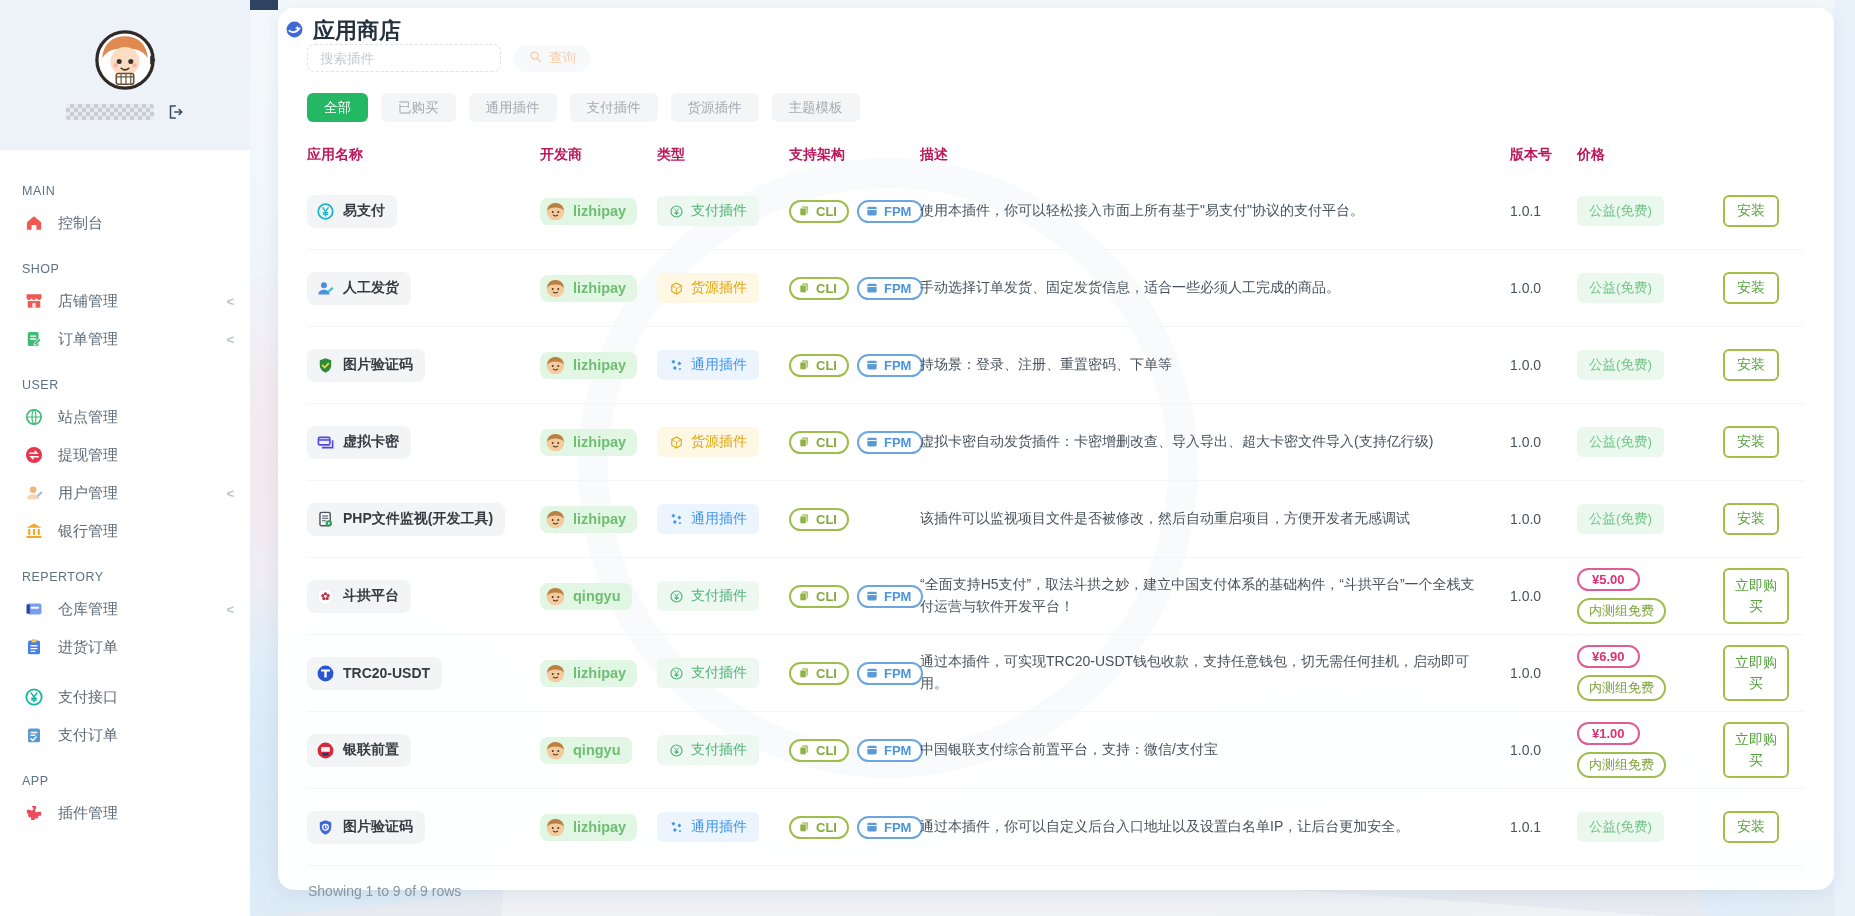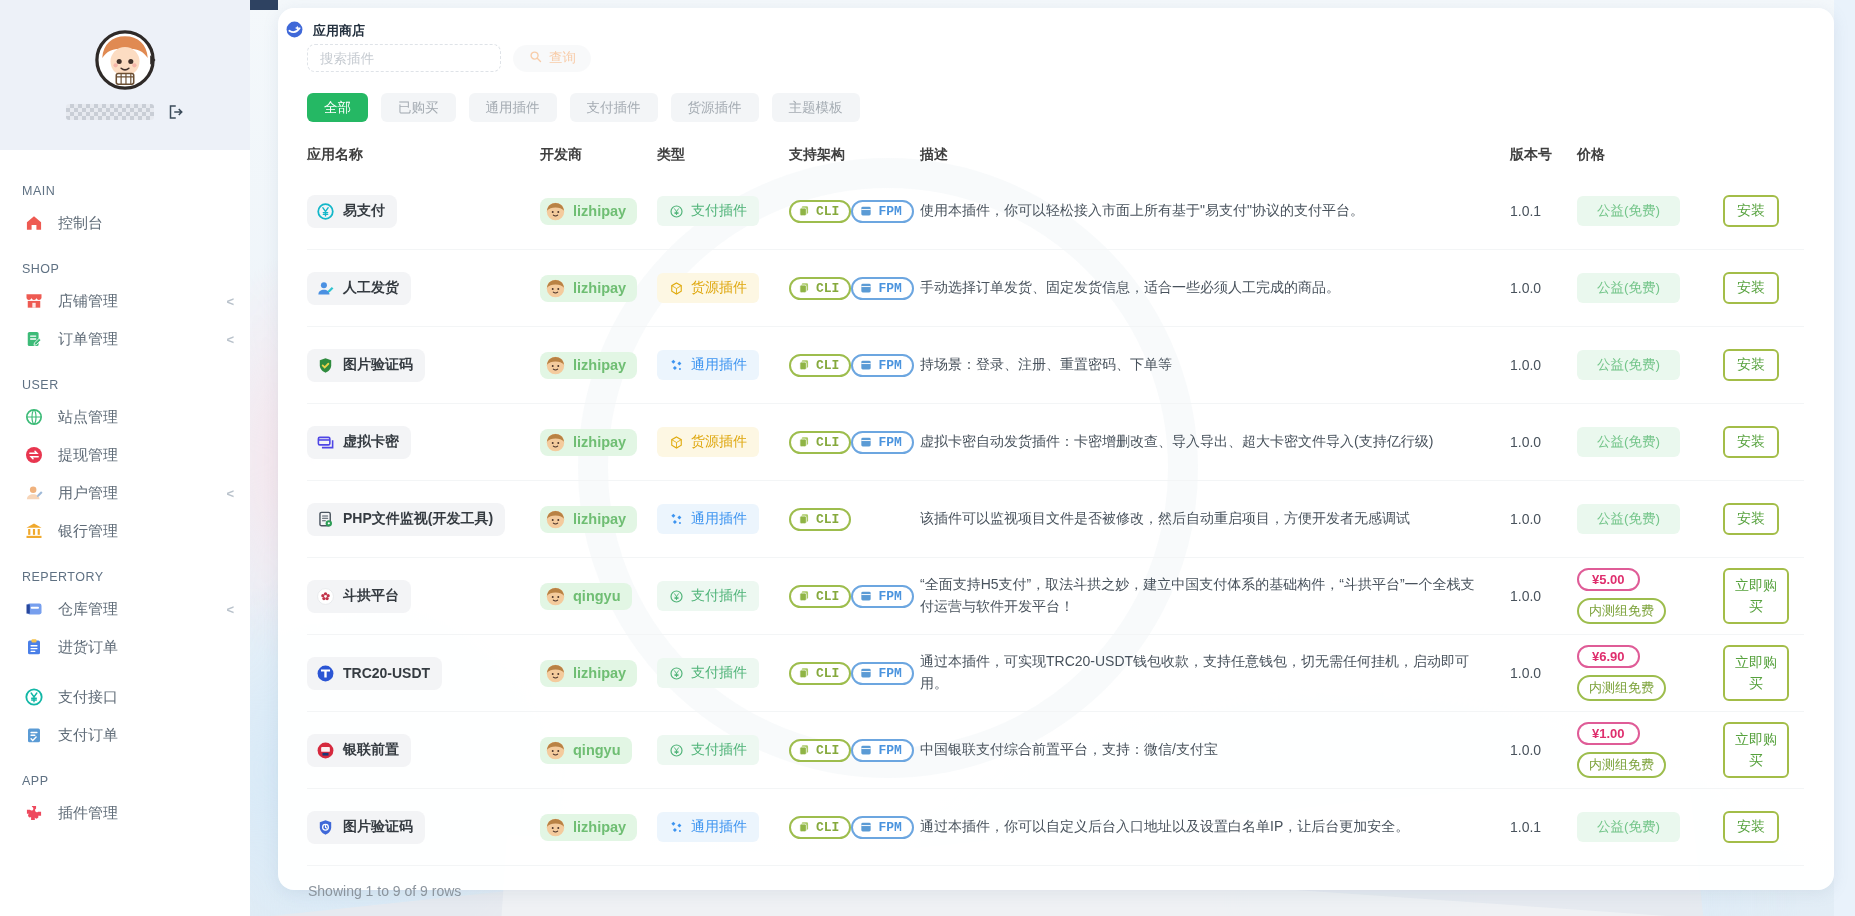--- a/index.html
+++ b/index.html
@@ -32,53 +32,53 @@
   .item .ic{display:inline-flex;width:20px;justify-content:center;}
   .item .chev{position:absolute;right:16px;color:#b9c2cb;font-size:13px;font-weight:bold;}
 
   
   .card{position:absolute;left:278px;top:8px;width:1556px;height:882px;z-index:4;
     background:rgba(255,255,255,.97);border-radius:16px;box-sizing:border-box;
     padding:12px 30px 0 29px;box-shadow:0 3px 16px rgba(110,135,160,.14);}
   .card::after{content:"";position:absolute;left:300px;top:150px;width:560px;height:560px;border-radius:50%;
     border:30px solid rgba(235,240,244,.35);pointer-events:none;}
   .titlerow{display:flex;align-items:center;gap:9px;margin-left:-22px;height:22px;}
-  .title{font-size:13px;font-weight:bold;color:#24313f;}
+  .title{font-size:22px;font-weight:bold;color:#24313f;}
   .searchrow{display:flex;align-items:center;gap:12px;margin-top:2px;position:relative;z-index:2;}
   .search{width:168px;height:26px;border:1px dashed #dfe3e8;border-radius:8px;padding:0 12px;
     font-size:13.5px;color:#333;background:#fff;outline:none;font-family:inherit;}
   .search::placeholder{color:#c6cbd1;}
   .qbtn{height:27px;padding:0 15px;border:none;border-radius:14px;background:#f3f4f6;color:#f39b54;
     font-size:13.5px;display:inline-flex;align-items:center;gap:6px;opacity:.5;cursor:pointer;font-family:inherit;}
   .filters{display:flex;gap:13px;margin-top:21px;position:relative;z-index:2;}
   .fbtn{height:29px;padding:0 17px;border:none;border-radius:6px;background:#f3f5f7;color:#a4abb2;
     font-size:13.5px;cursor:pointer;font-family:inherit;}
   .fbtn.active{background:#25b864;color:#fff;}
 
   .grid{display:grid;grid-template-columns:233px 117px 132px 131px 590px 67px 146px 81px;align-items:center;}
-  .thead{height:36px;margin-top:15px;font-size:14px;font-weight:bold;color:#404040;position:relative;z-index:2;}
+  .thead{height:36px;margin-top:15px;font-size:14px;font-weight:bold;color:#be185d;position:relative;z-index:2;}
   .tbody{position:relative;z-index:2;}
   .trow{min-height:68px;padding:4px 0;border-bottom:1px solid #f3f5f6;font-size:14px;}
   .nameb{display:inline-flex;align-items:center;gap:8px;background:#f3f4f6;border-radius:8px;
     padding:7px 12px 7px 9px;font-weight:bold;color:#353b41;font-size:14px;width:fit-content;}
   .dev{display:inline-flex;align-items:center;gap:7px;background:#e2f6e4;border-radius:8px;
     padding:3px 11px 3px 5px;color:#6fbe73;font-weight:bold;font-size:14.5px;width:fit-content;}
   .dev-av{display:inline-flex;border-radius:50%;overflow:hidden;}
   .type{display:inline-flex;align-items:center;gap:7px;border-radius:6px;padding:6px 12px;font-size:14px;width:fit-content;}
   .t-pay{background:#edf8f1;color:#4fb378;}
   .t-source{background:#fdf7e3;color:#dfa810;}
   .t-general{background:#ecf5fd;color:#3d94f0;}
-  .archs{display:flex;font-family:Liberation Mono, monospace;}
+  .archs{display:flex;gap:8px;}
   .chip{display:inline-flex;align-items:center;gap:5px;border:2px solid;border-radius:15px;
     padding:2px 10px 2px 6px;font-size:13px;font-weight:bold;background:#fff;}
   .chip.cli{border-color:#9dbd4d;color:#85a93c;}
   .chip.fpm{border-color:#6ca6e0;color:#4b94de;}
   .desc{color:#48525c;line-height:1.55;padding-right:30px;}
   .ver{color:#48525c;}
-  .price-free{display:inline-block;background:#eaf8ee;color:#74c58a;border-radius:6px;padding:6px 20px;font-size:13.5px;width:fit-content;}
+  .price-free{display:inline-block;background:#eaf8ee;color:#74c58a;border-radius:6px;padding:6px 12px;font-size:13.5px;width:fit-content;}
   .price-paid{display:flex;flex-direction:column;gap:7px;align-items:flex-start;}
   .pp-amount{border:2px solid #df5c97;color:#df2f6e;border-radius:14px;padding:2px 13px;font-size:13px;font-weight:bold;background:#fff;}
   .pp-note{border:2px solid #9dbd4d;color:#7ca23a;border-radius:14px;padding:2px 10px;font-size:13px;background:#fff;}
   .act{border:2px solid #a3bd48;background:#fff;color:#57a23e;border-radius:6px;font-size:14px;cursor:pointer;font-family:inherit;}
   .act.install{padding:5px 12px;}
   .act.buy{width:66px;padding:5px 9px;line-height:1.5;}
   .tfoot{color:#8b949d;font-size:14px;padding:17px 0 0 1px;position:relative;z-index:2;}
 </style>
 </head>
 <body>

